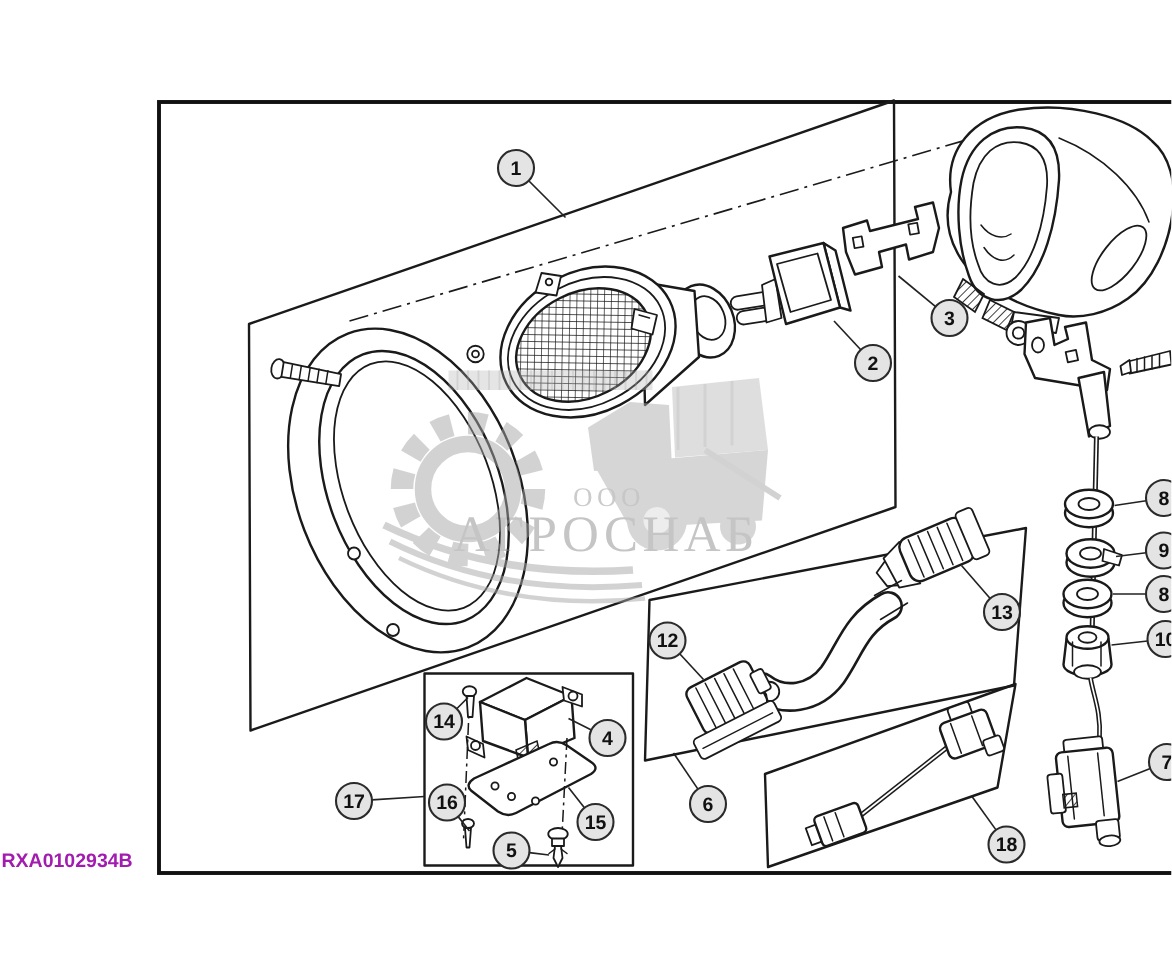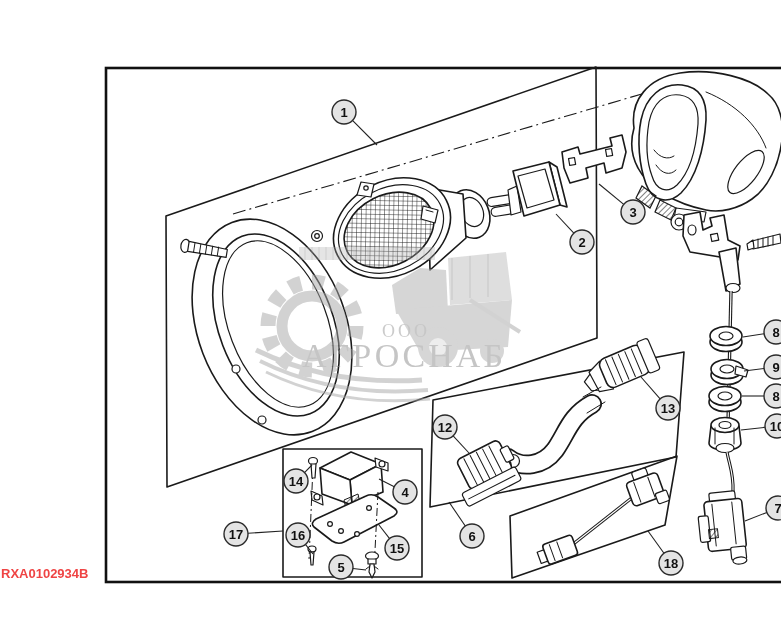--- a/index.html
+++ b/index.html
@@ -10,21 +10,21 @@
   .thin{stroke-width:1;}
   .wf{fill:#ffffff;stroke:#1a1a1a;stroke-width:1.6;stroke-linejoin:round;}
   .wf2{fill:#ffffff;stroke:#1a1a1a;stroke-width:1.2;stroke-linejoin:round;}
   .callout-circle{fill:#e4e4e4;stroke:#2b2b2b;stroke-width:1.4;}
   .callout-num{font:bold 13px "Liberation Sans",sans-serif;fill:#111;}
   .leader{stroke:#222;stroke-width:1.1;fill:none;}
   .wm{opacity:.5;}
   .wm-shape{fill:#aeaeae;stroke:none;}
   .wm-line{stroke:#a7a7a7;fill:none;}
   .wm-text{font-family:"Liberation Serif",serif;fill:#8d8d8d;}
-  #figid{position:absolute;left:1px;top:566px;font:bold 13px "Liberation Sans",sans-serif;color:#ef4444;}
+  #figid{position:absolute;left:1px;top:566px;font:bold 13px "Liberation Sans",sans-serif;color:#a21caf;}
 </style>
 </head>
 <body>
 
 <div id="stage">
 <svg width="781" height="641" viewBox="0 0 781 641">
   <defs>
     <pattern id="mesh" width="4.6" height="4.6" patternUnits="userSpaceOnUse" patternTransform="rotate(28)">
       <path d="M0,0H4.6M0,0V4.6" stroke="#161616" stroke-width="0.9"></path>
     </pattern>

